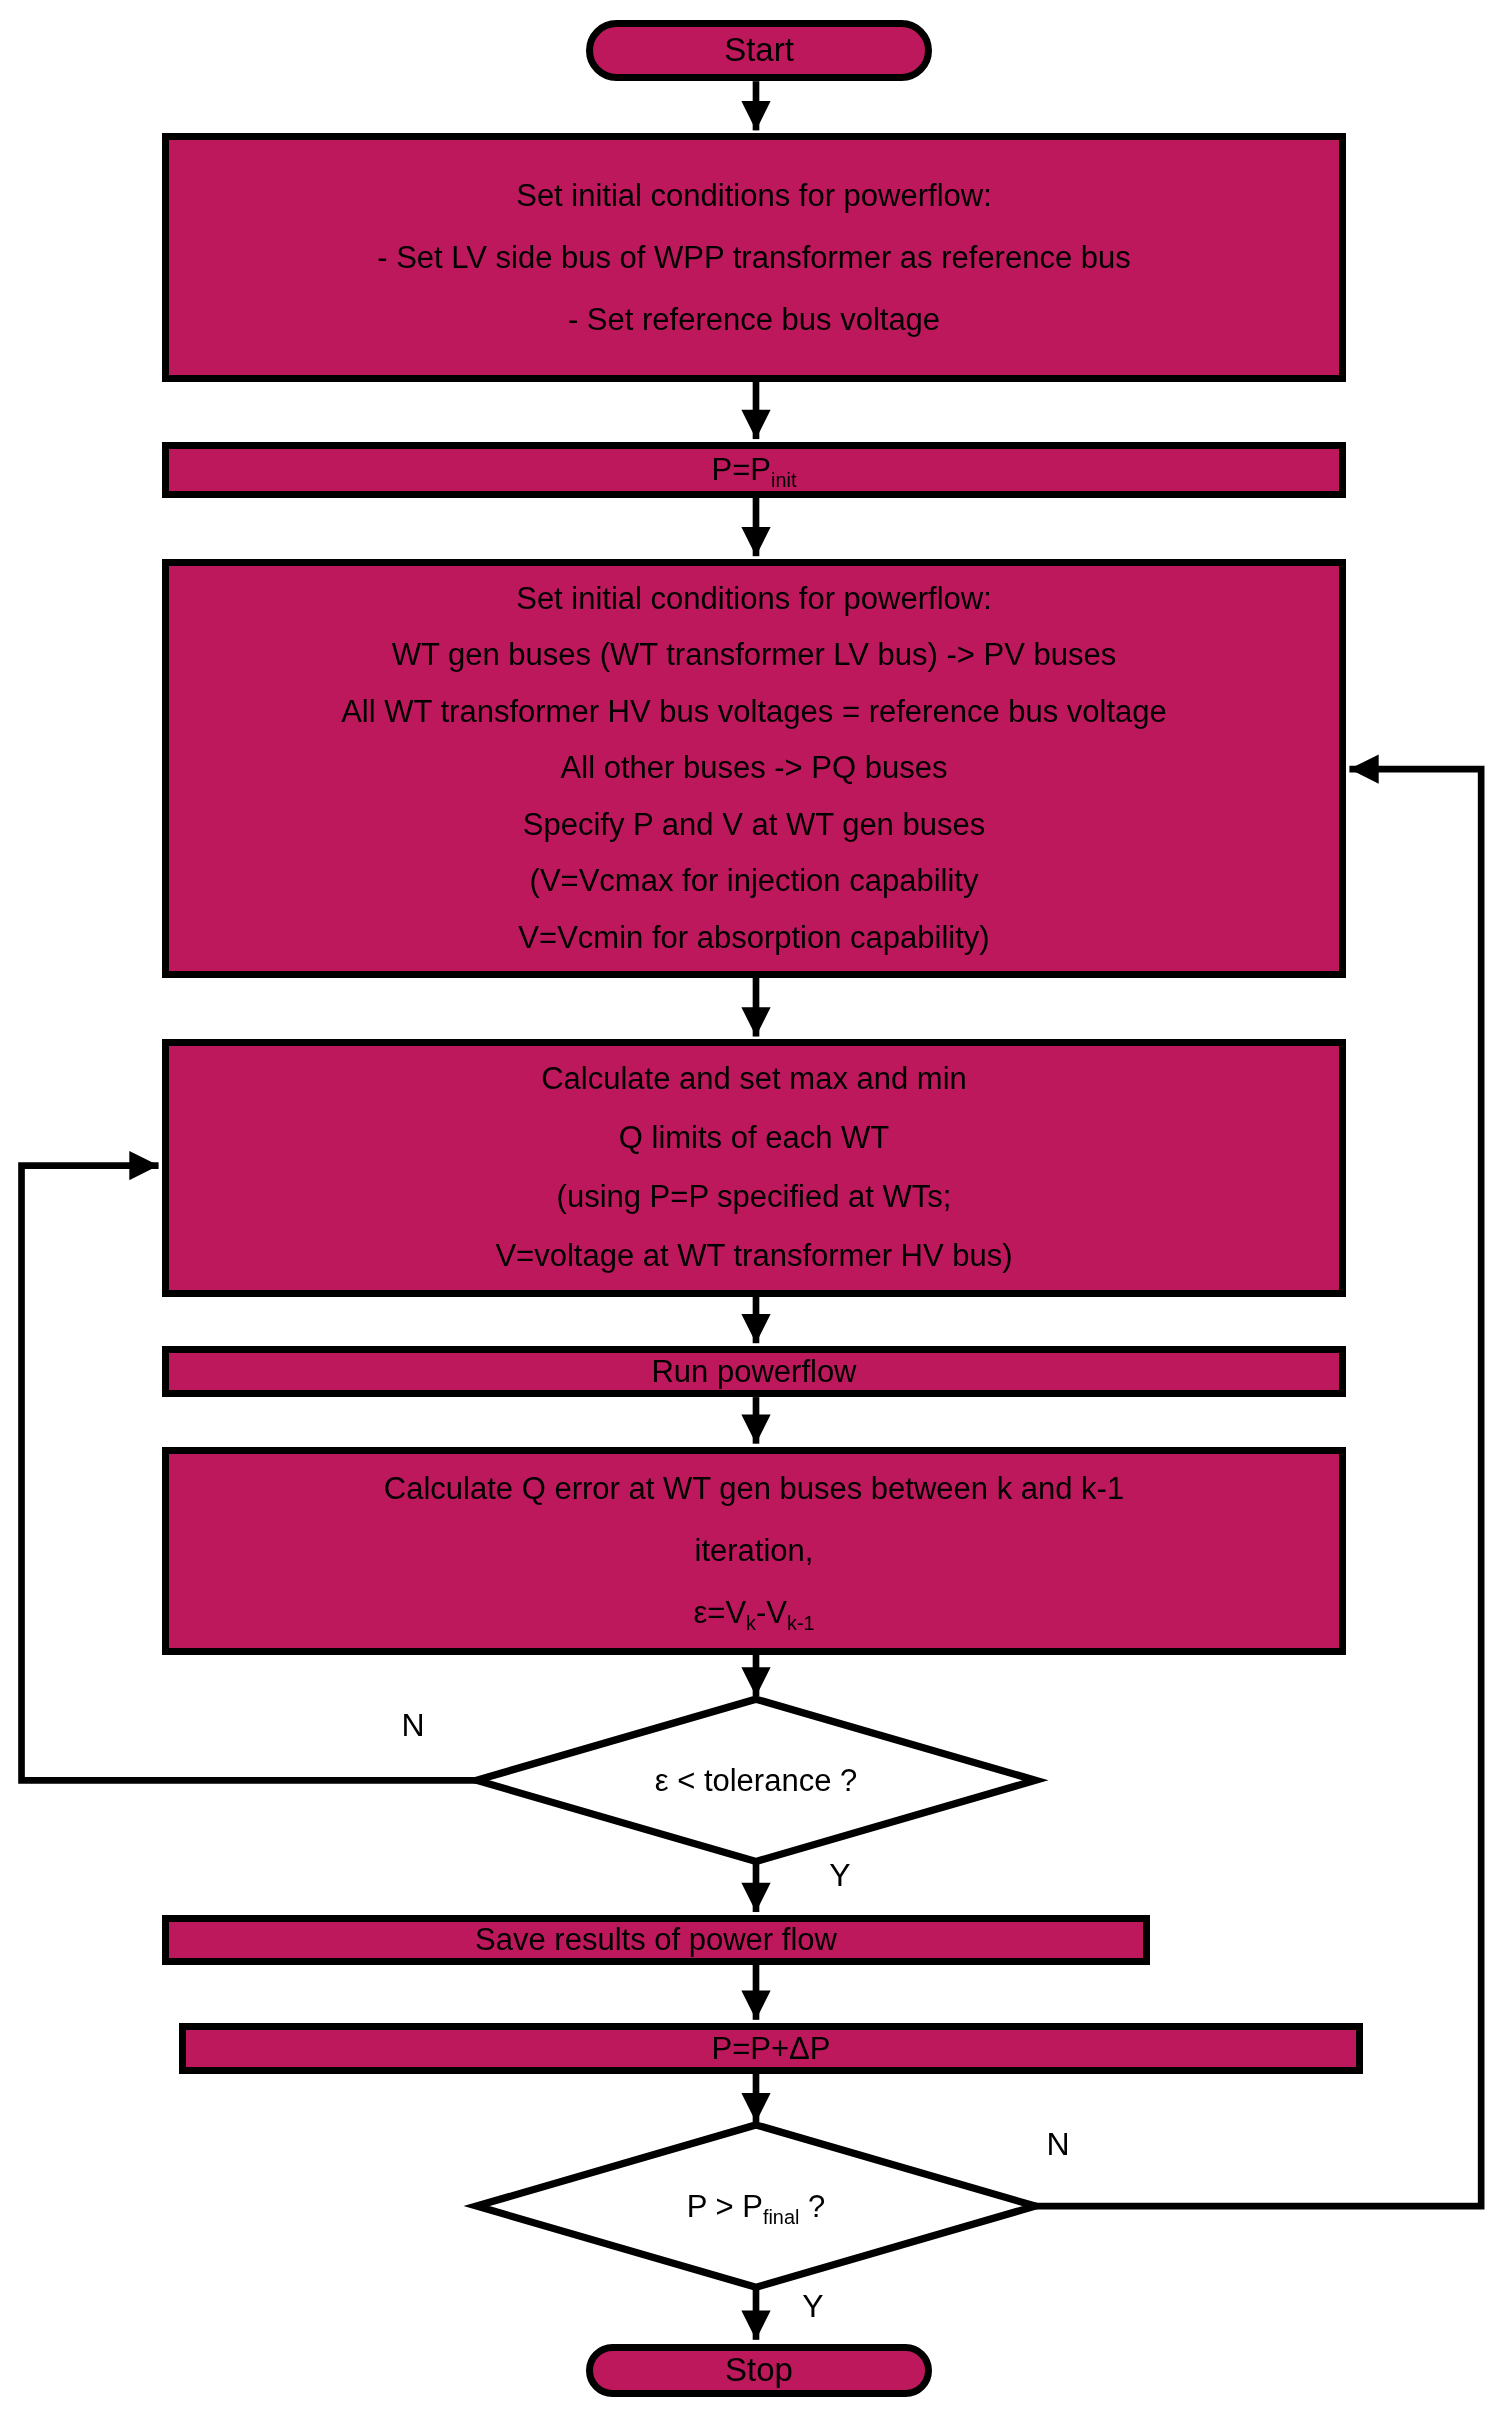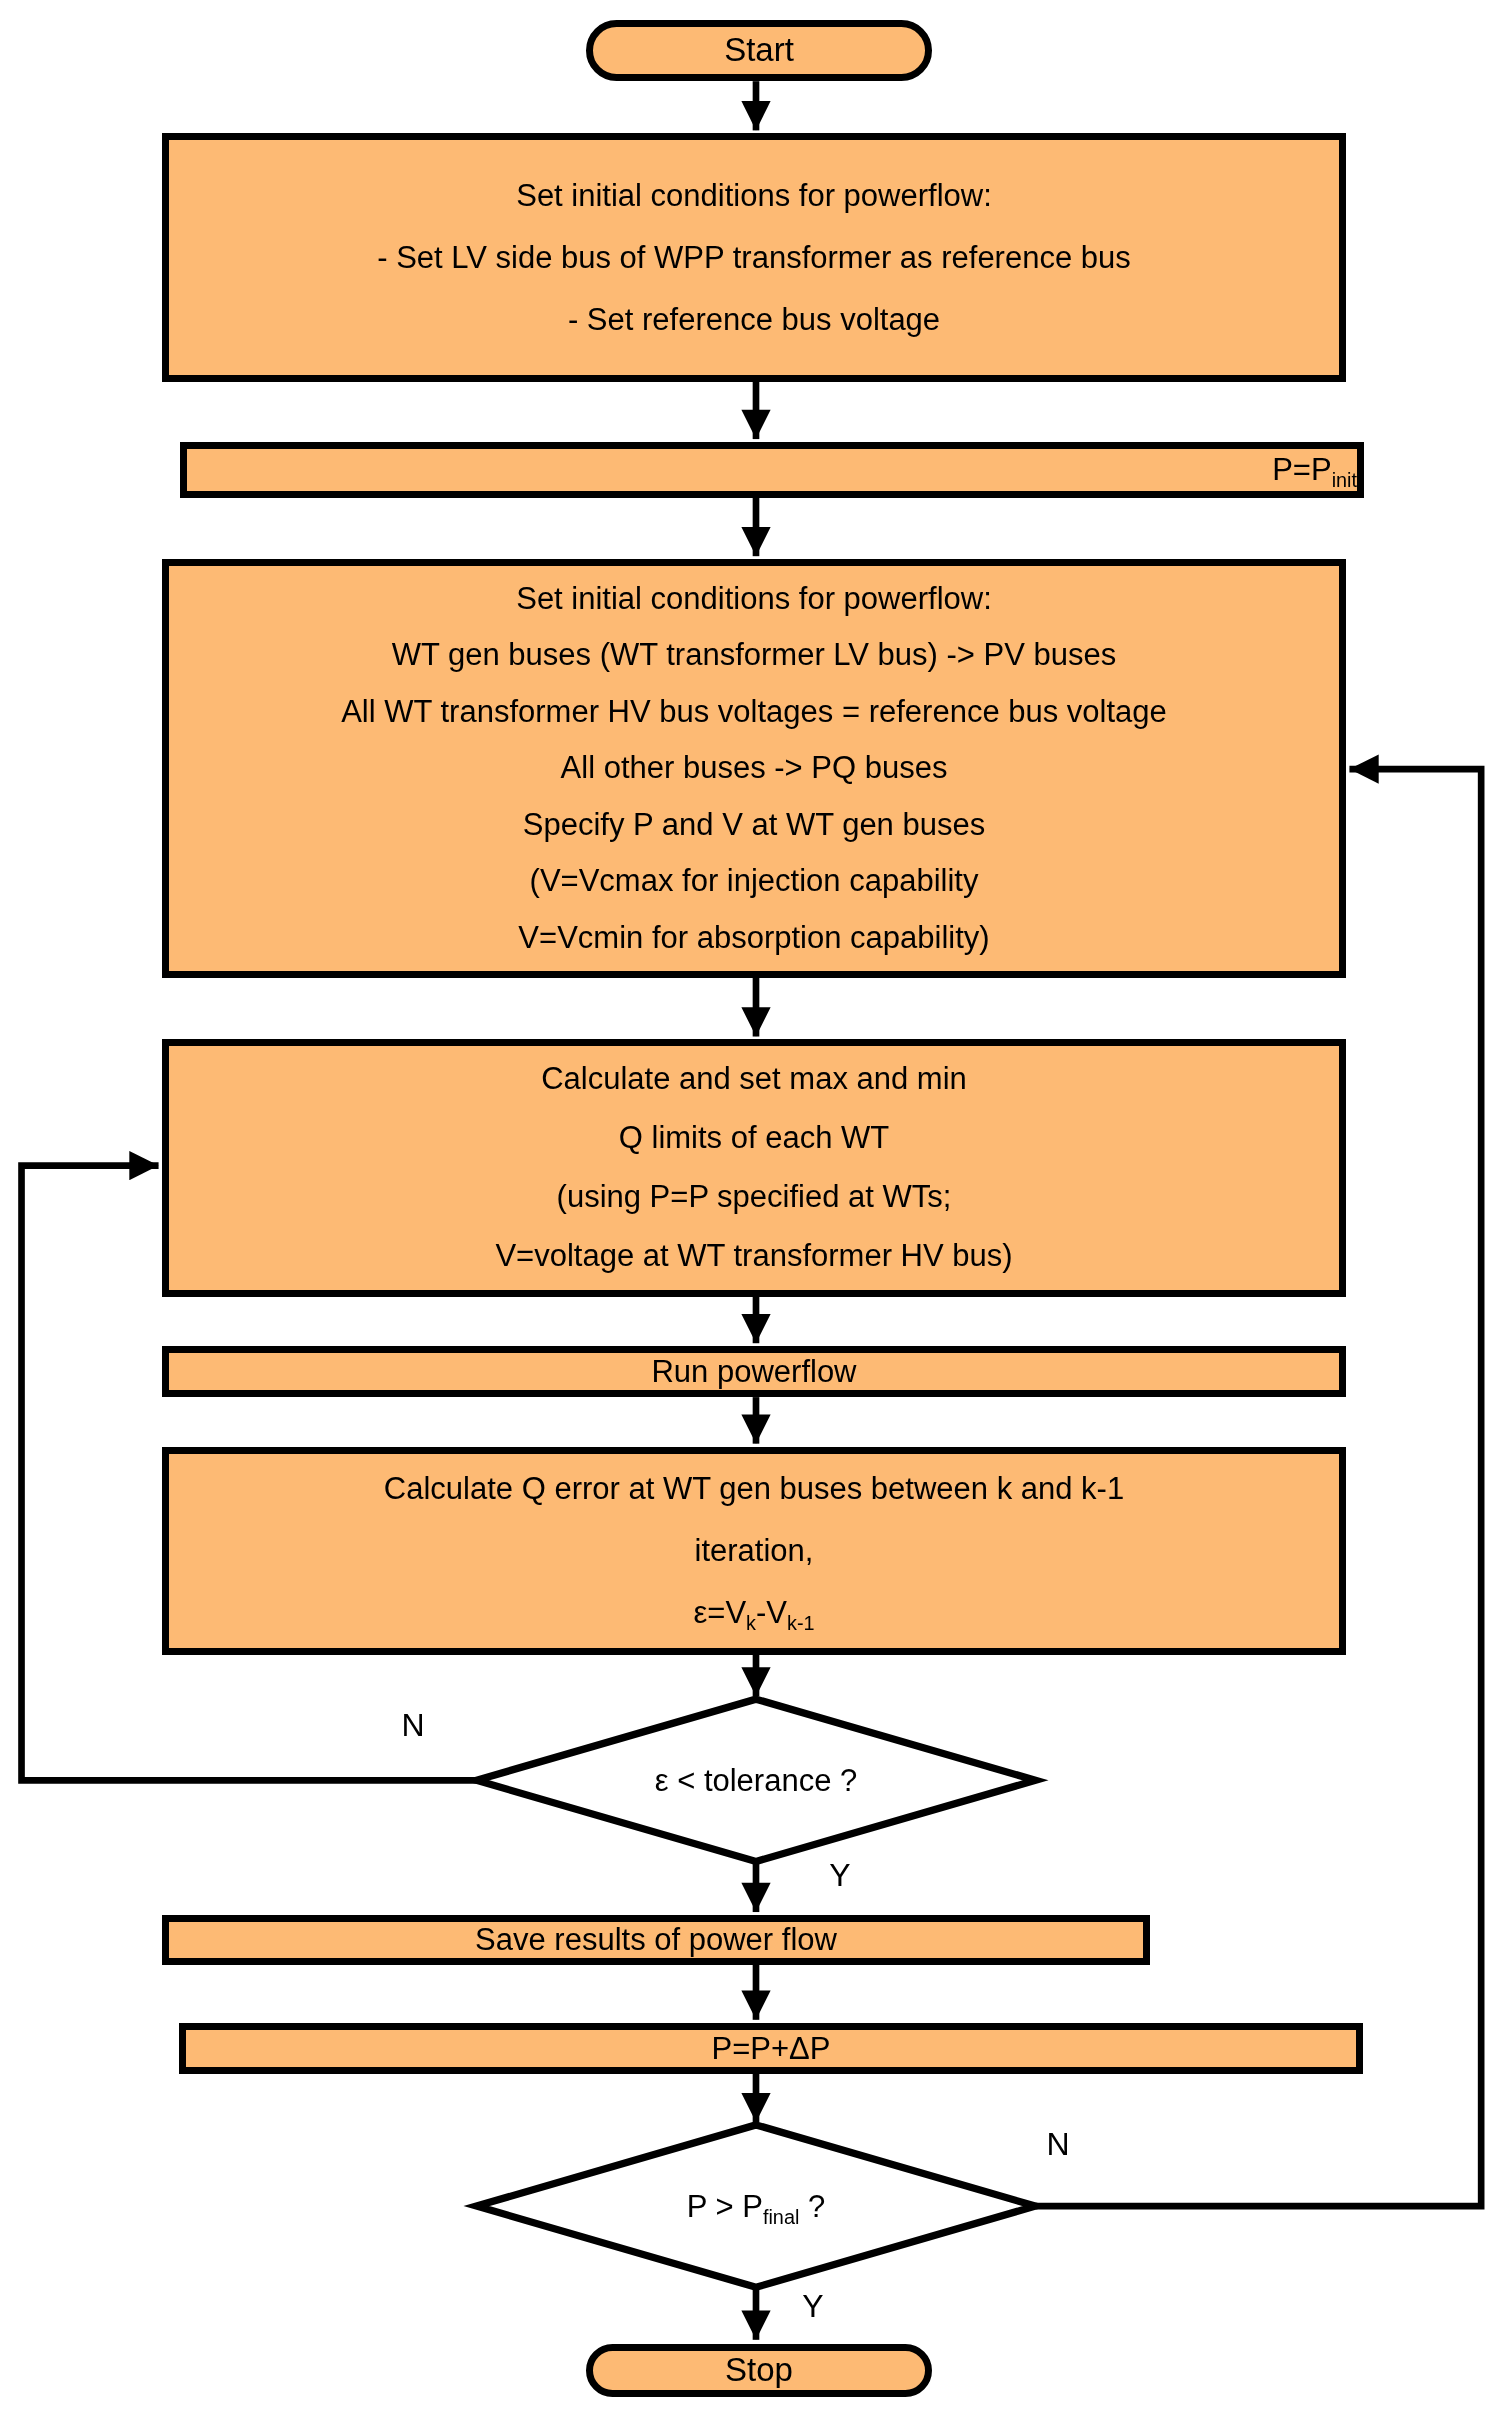--- a/index.html
+++ b/index.html
@@ -12,21 +12,21 @@
     color: #000000;
   }
   svg.wires {
     position: absolute;
     left: 0; top: 0;
     width: 1508px; height: 2413px;
   }
   .node {
     position: absolute;
     box-sizing: border-box;
-    background: #fdba74;
+    background: #be185d;
     border: 7.3px solid #000000;
     display: flex;
     flex-direction: column;
     align-items: center;
     justify-content: center;
     text-align: center;
     font-size: 31px;
     line-height: 2.0;
   }
   .terminal {
@@ -89,21 +89,21 @@
   <div class="node terminal" style="left:586px; top:20px; width:346px; height:61px; border-radius:31px;">
     <span>Start</span>
   </div>
 
   <div class="node" style="left:162px; top:133px; width:1184px; height:249px;">
     <span class="line">Set initial conditions for powerflow:</span>
     <span class="line">- Set LV side bus of WPP transformer as reference bus</span>
     <span class="line">- Set reference bus voltage</span>
   </div>
 
-  <div class="node single" style="left:180px; top:442px; width:1184px; height:56px;align-items:flex-end;">
+  <div class="node single" style="left:162px; top:442px; width:1184px; height:56px;">
     <span><span>P=P</span><sub class="s">init</sub></span>
   </div>
 
   <div class="node tight" style="left:162px; top:559px; width:1184px; height:419px;">
     <span class="line">Set initial conditions for powerflow:</span>
     <span class="line">WT gen buses (WT transformer LV bus) -&gt; PV buses</span>
     <span class="line">All WT transformer HV bus voltages = reference bus voltage</span>
     <span class="line">All other buses -&gt; PQ buses</span>
     <span class="line">Specify P and V at WT gen buses</span>
     <span class="line">(V=Vcmax for injection capability</span>

